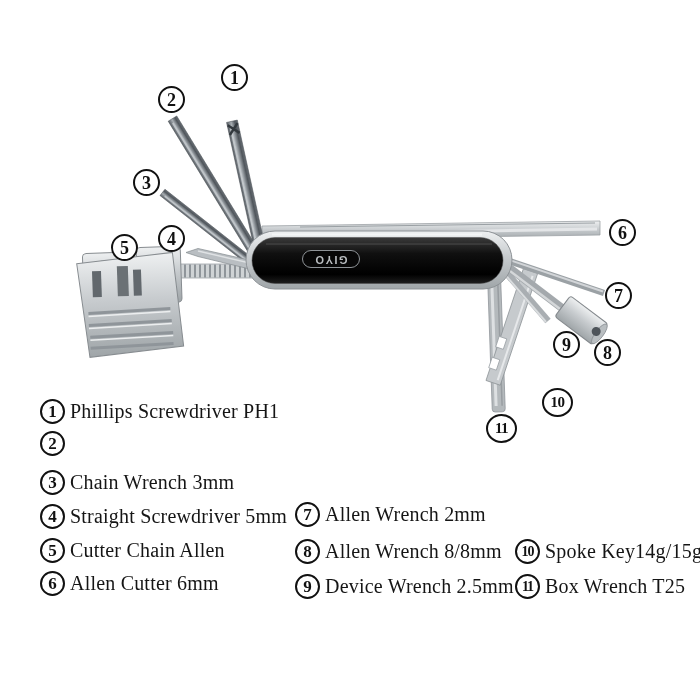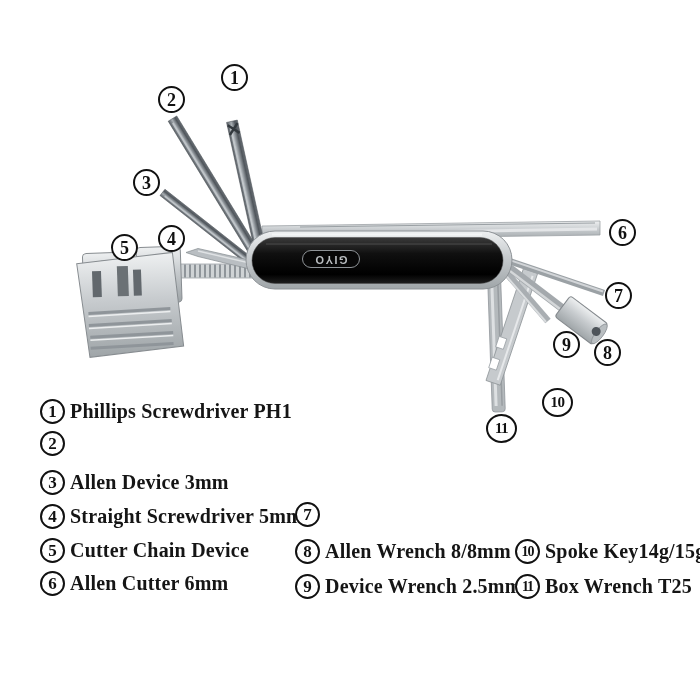--- a/index.html
+++ b/index.html
@@ -16,21 +16,21 @@
       border:1.5px solid #8e9397;border-radius:9px;display:flex;align-items:center;justify-content:center;
       box-sizing:border-box;}
   .logo-text{display:inline-block;transform:rotate(180deg);font-family:"Liberation Sans",sans-serif;
       font-weight:bold;font-size:11px;color:#b9bdc0;letter-spacing:1.5px;line-height:1;}
   
   .li{position:absolute;display:flex;align-items:center;gap:5px;white-space:nowrap;}
   .lc{box-sizing:border-box;width:25px;height:25px;border:2.5px solid #111;border-radius:50%;
       background:#fff;display:flex;align-items:center;justify-content:center;font-weight:bold;
       font-size:17px;color:#111;line-height:1;flex:0 0 25px;}
   .lc.wide{font-size:14px;letter-spacing:-1px;}
-  .ll{font-weight:bold;font-size:20px;color:#151515;letter-spacing:0.2px;}
+  .ll{font-weight:normal;font-size:20px;color:#151515;letter-spacing:0.2px;}
 </style>
 </head>
 <body>
 
 <div class="stage">
 
   <svg width="700" height="460" viewBox="0 0 700 460">
     <defs>
       <linearGradient id="gSilver" x1="0" y1="0" x2="0" y2="1">
         <stop offset="0" stop-color="#eef0f1"></stop>
@@ -178,36 +178,37 @@
   <div>
     <div class="li" style="left:40px;top:399px">
       <span class="lc">1</span>
       <span class="ll">Phillips Screwdriver PH1</span>
     </div>
     <div class="li" style="left:40px;top:431px">
       <span class="lc">2</span>
     </div>
     <div class="li" style="left:40px;top:470px">
       <span class="lc">3</span>
-      <span class="ll">Allen Device 3mm</span>
+      <span class="ll">Chain Wrench 3mm</span>
     </div>
     <div class="li" style="left:40px;top:504px">
       <span class="lc">4</span>
       <span class="ll">Straight Screwdriver 5mm</span>
     </div>
     <div class="li" style="left:40px;top:538px">
       <span class="lc">5</span>
-      <span class="ll">Cutter Chain Device</span>
+      <span class="ll">Cutter Chain Allen</span>
     </div>
     <div class="li" style="left:40px;top:571px">
       <span class="lc">6</span>
       <span class="ll">Allen Cutter 6mm</span>
     </div>
     <div class="li" style="left:295px;top:502px">
       <span class="lc">7</span>
+      <span class="ll">Allen Wrench 2mm</span>
     </div>
     <div class="li" style="left:295px;top:539px">
       <span class="lc">8</span>
       <span class="ll">Allen Wrench 8/8mm</span>
     </div>
     <div class="li" style="left:295px;top:574px">
       <span class="lc">9</span>
       <span class="ll">Device Wrench 2.5mm</span>
     </div>
     <div class="li" style="left:515px;top:539px">

